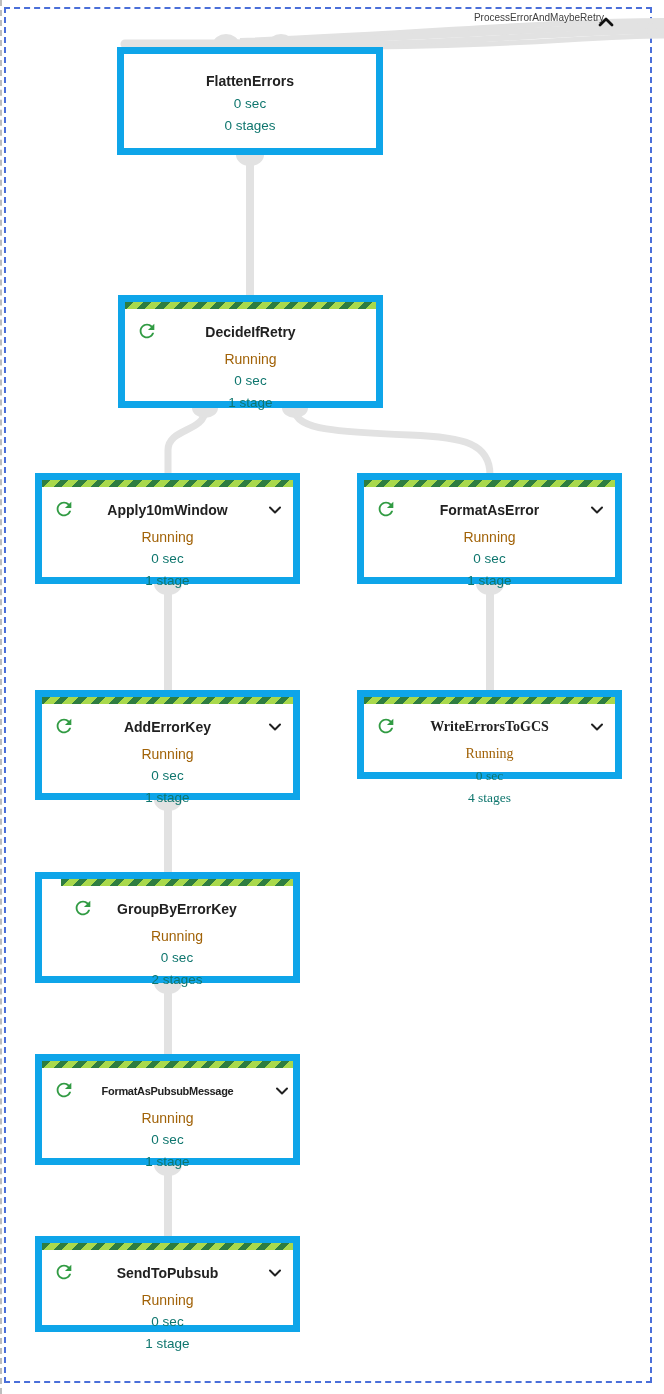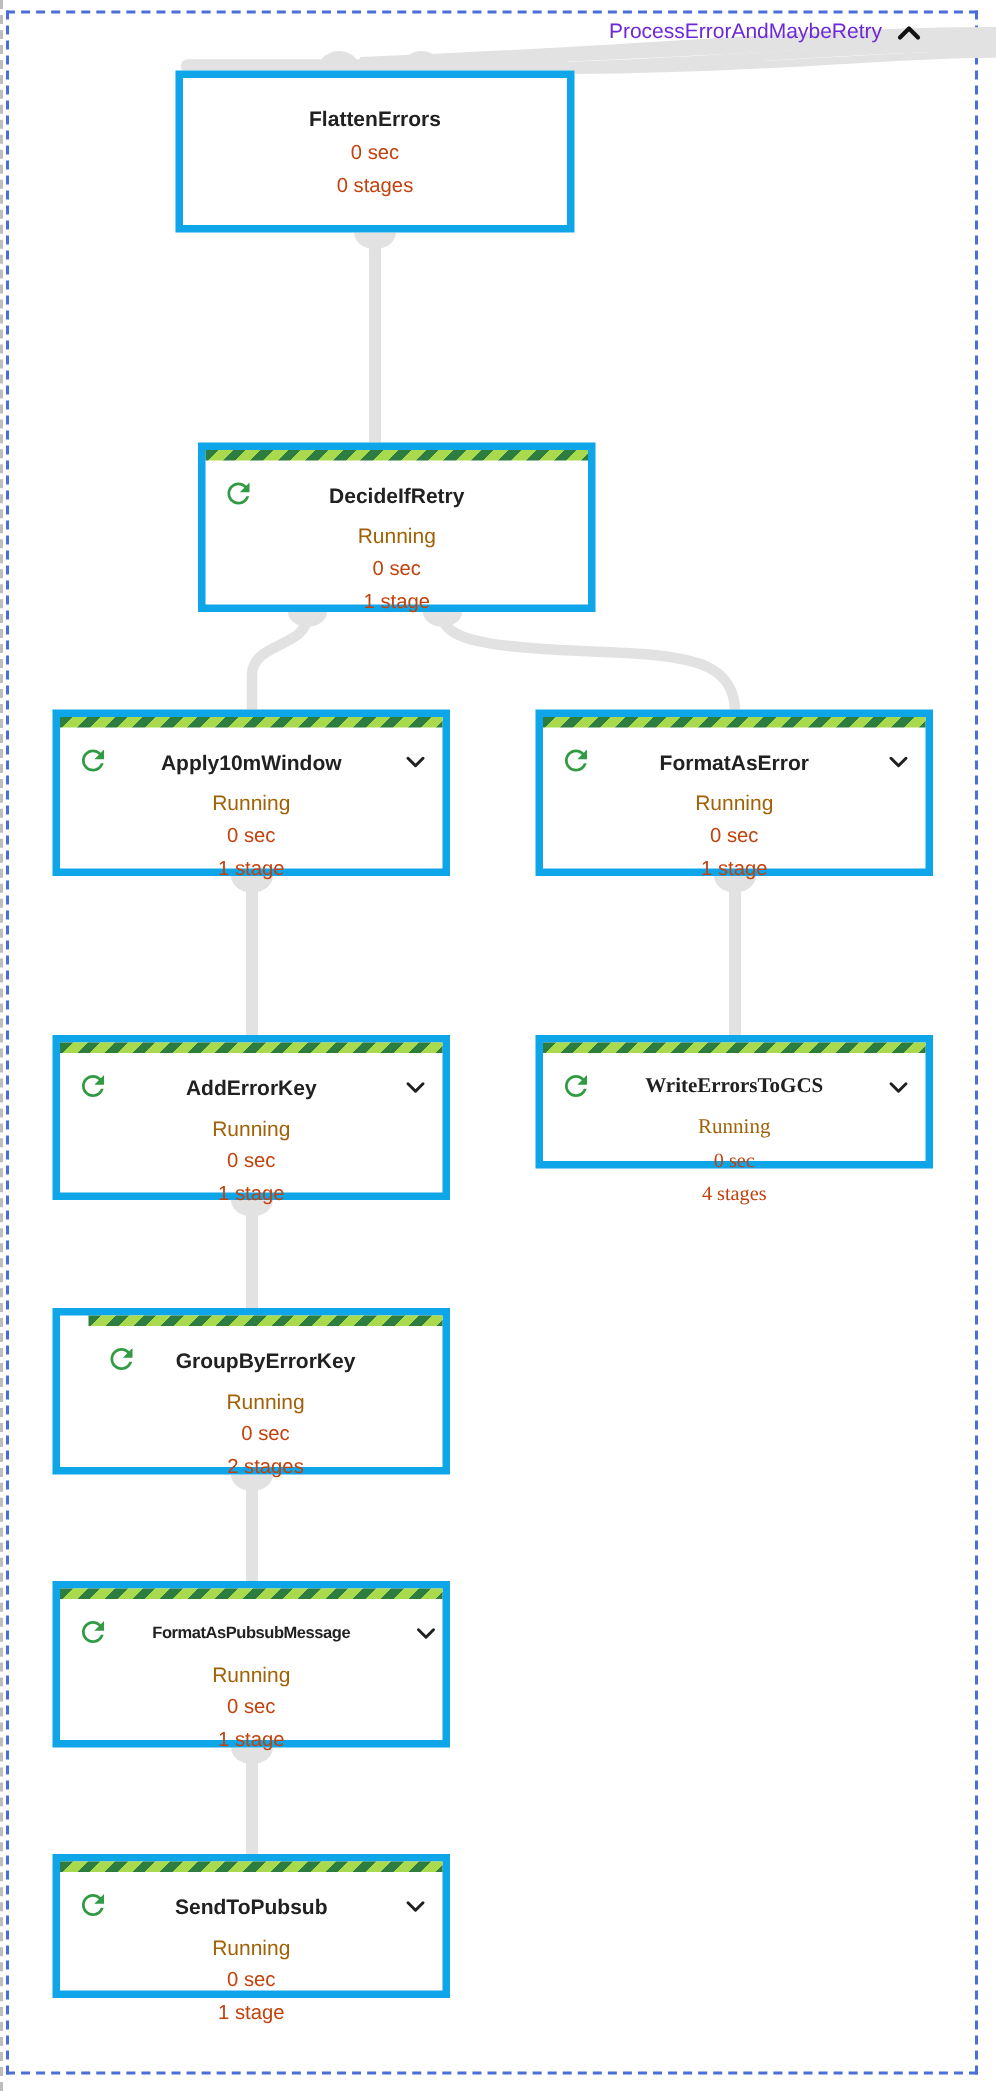--- a/index.html
+++ b/index.html
@@ -7,46 +7,46 @@
        font-family:"Liberation Sans",sans-serif;-webkit-font-smoothing:antialiased;}
 
   
   .canvas-edge-left{position:absolute;left:0;top:0;width:0;height:1394px;
        border-left:2px dashed #bdbdbd;}
   .composite-boundary{position:absolute;left:4px;top:7px;width:644px;height:1372px;
        border:2px dashed #4a6fd9;pointer-events:none;}
 
   
   .composite-header{position:absolute;left:0;top:10px;width:640px;height:26px;z-index:5;}
-  .composite-title{position:absolute;right:52px;top:2px;font-size:14px;color:#6d28d9;
+  .composite-title{position:absolute;right:36px;top:2px;font-size:10px;color:#404040;
        white-space:nowrap;}
   .collapse-btn{position:absolute;right:22px;top:0;width:24px;height:24px;cursor:pointer;}
 
   
   svg.edges{position:absolute;left:0;top:0;z-index:1;}
 
   
   .node{position:absolute;width:265px;height:111px;background:#fff;
-        border:5px solid #0ea5e9;box-sizing:border-box;z-index:3;cursor:pointer;}
+        border:7px solid #0ea5e9;box-sizing:border-box;z-index:3;cursor:pointer;}
   .stripe{height:7px;width:100%;
         background:repeating-linear-gradient(135deg,#2e7d40 0 6px,#a9d94c 6px 13px);}
   .node-head{position:relative;height:24px;margin-top:11px;}
   .run-icon{position:absolute;left:11px;top:0;width:22px;height:22px;}
   .chev{position:absolute;right:8px;top:2px;width:20px;height:20px;cursor:pointer;}
   .chev-tight{right:1px;}
   .node-title{display:block;text-align:center;font-size:14px;font-weight:700;
         color:#212121;line-height:24px;white-space:nowrap;}
   .node-title.tight{font-size:11px;letter-spacing:-0.3px;}
   .node-status{text-align:center;font-size:14px;color:#a16207;line-height:22px;margin-top:4px;}
-  .node-line{text-align:center;font-size:13.5px;color:#c2410c;line-height:22px;}
+  .node-line{text-align:center;font-size:13.5px;color:#0f766e;line-height:22px;}
   .plain .node-head{margin-top:15px;}
 
   
   #n-flatten{left:117px;top:47px;width:266px;height:108px;}
-  #n-decide {left:132px;top:295px;height:113px;}
+  #n-decide {left:118px;top:295px;height:113px;}
   #n-apply  {left:35px; top:473px;}
   #n-fmterr {left:357px;top:473px;}
   #n-addkey {left:35px; top:690px;height:110px;}
   #n-wgcs   {left:357px;top:690px;height:89px;font-family:Liberation Serif, serif;}
   #n-group  {left:35px; top:872px;padding-left:19px;}
   #n-fmtps  {left:35px; top:1054px;}
   #n-send   {left:35px; top:1236px;height:96px;}
 </style>
 </head>
 <body>

